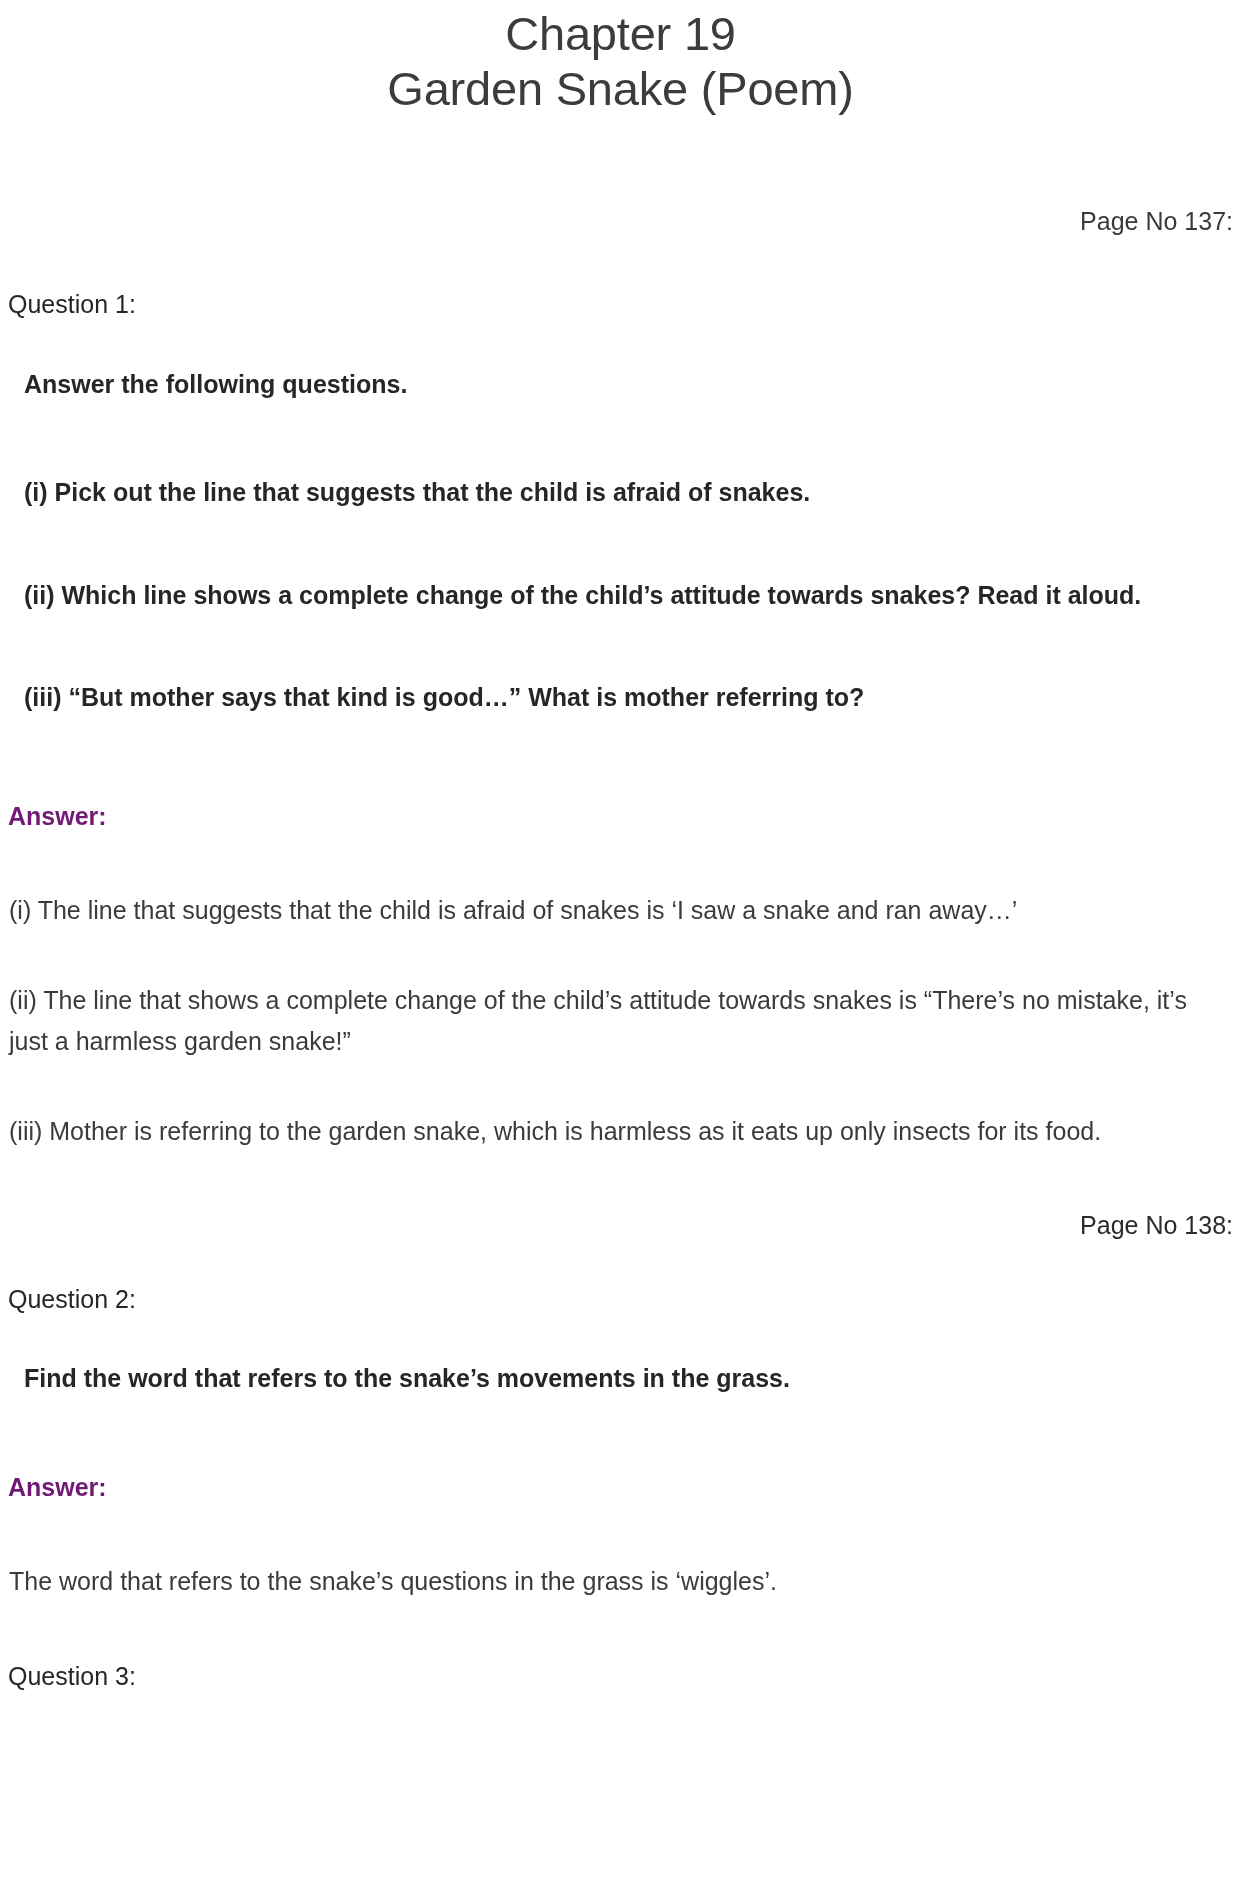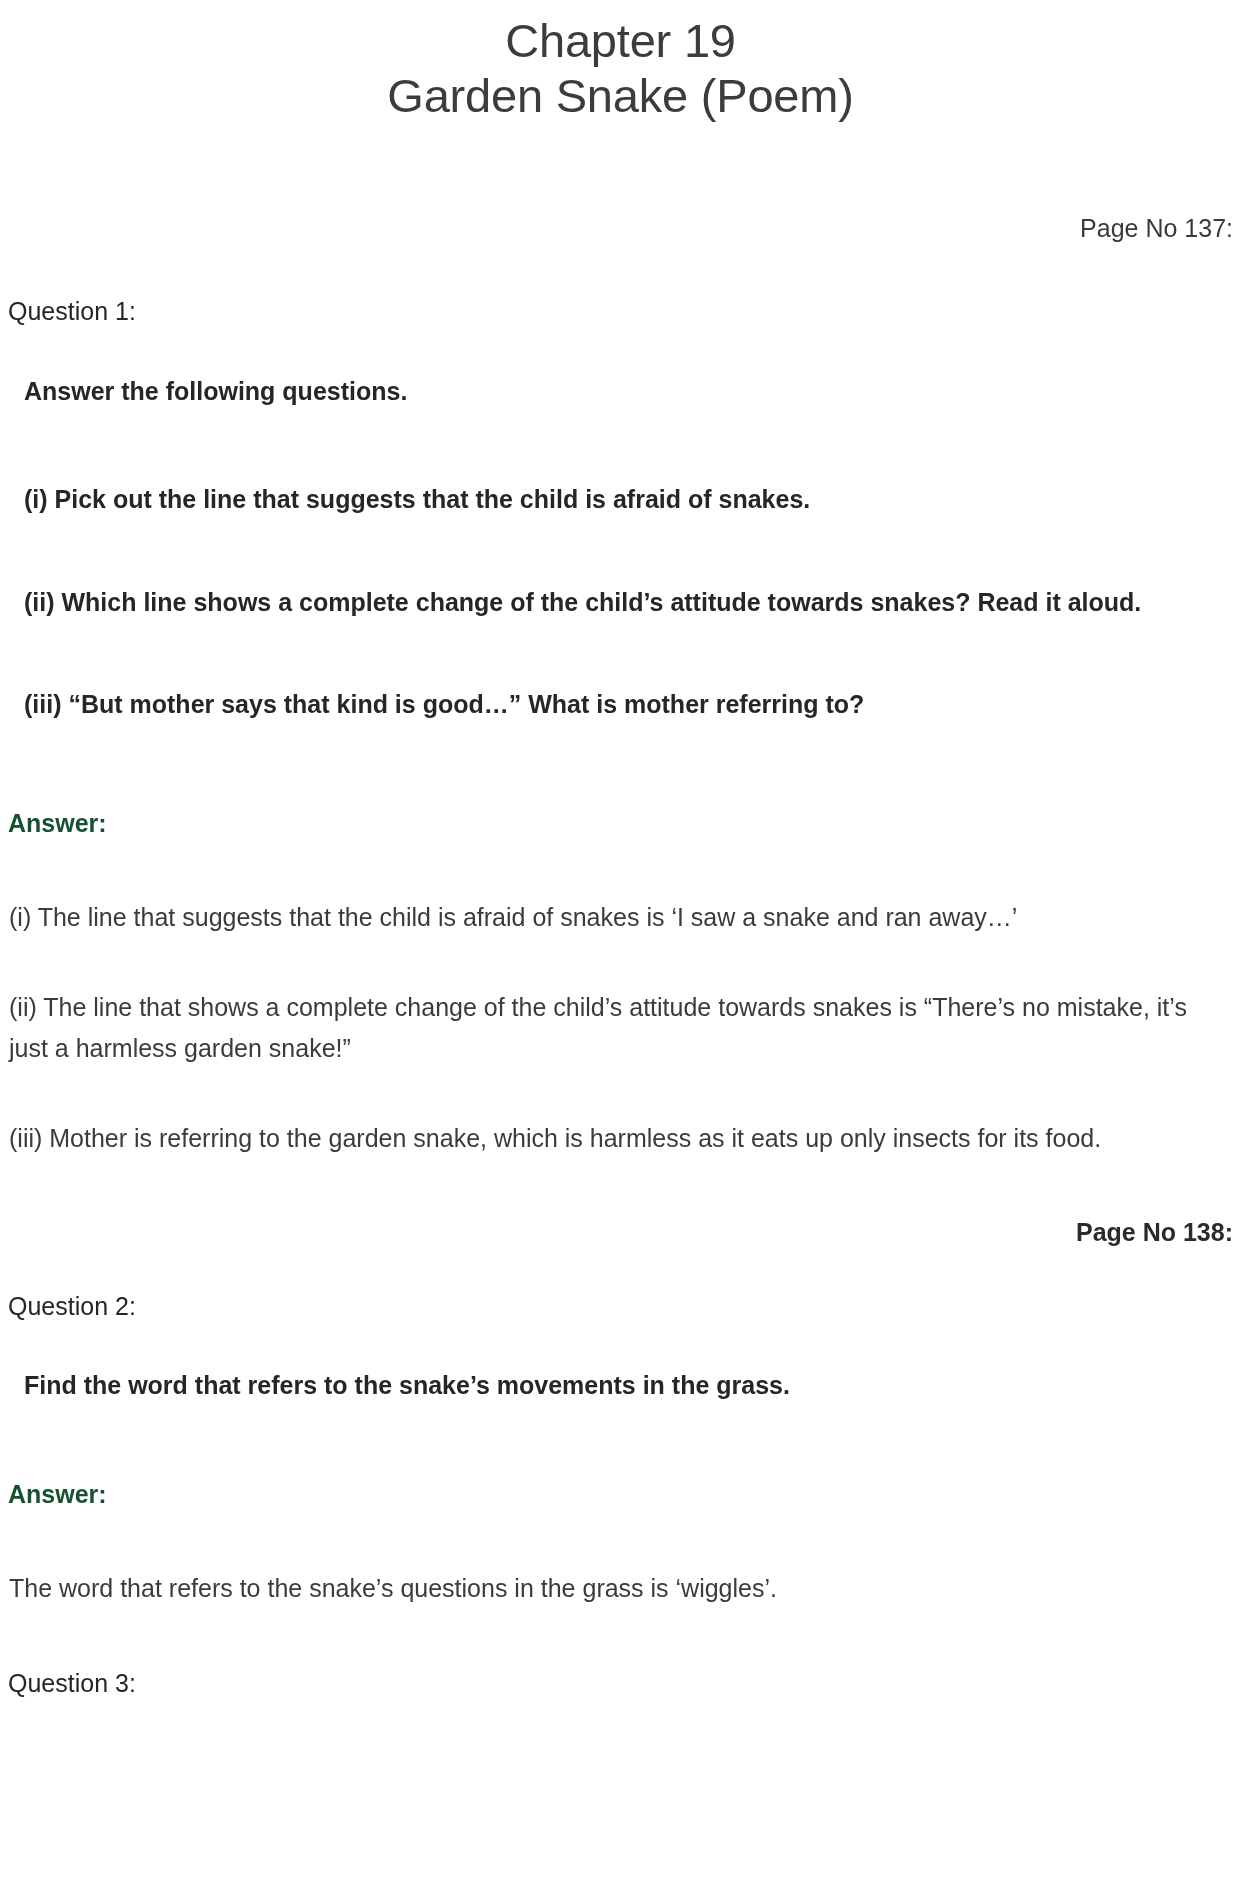--- a/index.html
+++ b/index.html
@@ -12,21 +12,21 @@
     height: 1895px;
     overflow: hidden;
     font-family: "Liberation Sans", sans-serif;
     color: #2b2b2b;
     -webkit-font-smoothing: antialiased;
   }
   .page {
     width: 1241px;
     min-height: 1895px;
     box-sizing: border-box;
-    padding: 11px 8px;
+    padding: 4px 8px;
     position: relative;
   }
   .title-block {
     text-align: center;
     padding-top: 2px;
   }
   .title-line {
     font-size: 47px;
     font-weight: 400;
     line-height: 1.18;
@@ -36,21 +36,21 @@
   .spacer-lg { height: 86px; }
 
   .page-label {
     text-align: right;
     font-size: 25px;
     line-height: 1.5;
     color: #3a3a3a;
     font-weight: 400;
   }
   .page-label.bold {
-    font-weight: 700;
+    font-weight: 400;
     color: #2b2b2b;
   }
 
   .q-head {
     font-size: 25px;
     font-weight: 400;
     line-height: 1.5;
     color: #262626;
     margin: 0;
   }
@@ -59,21 +59,21 @@
     font-weight: 700;
     line-height: 1.62;
     color: #262626;
     margin: 16px;
     max-width: 1225px;
   }
   .a-head {
     font-size: 25px;
     font-weight: 700;
     line-height: 1.5;
-    color: #14532d;
+    color: #701a75;
     margin: 0;
   }
   .a-text {
     font-size: 25px;
     font-weight: 400;
     line-height: 1.66;
     color: #3b3b3b;
     margin: 1px;
     max-width: 1232px;
   }

